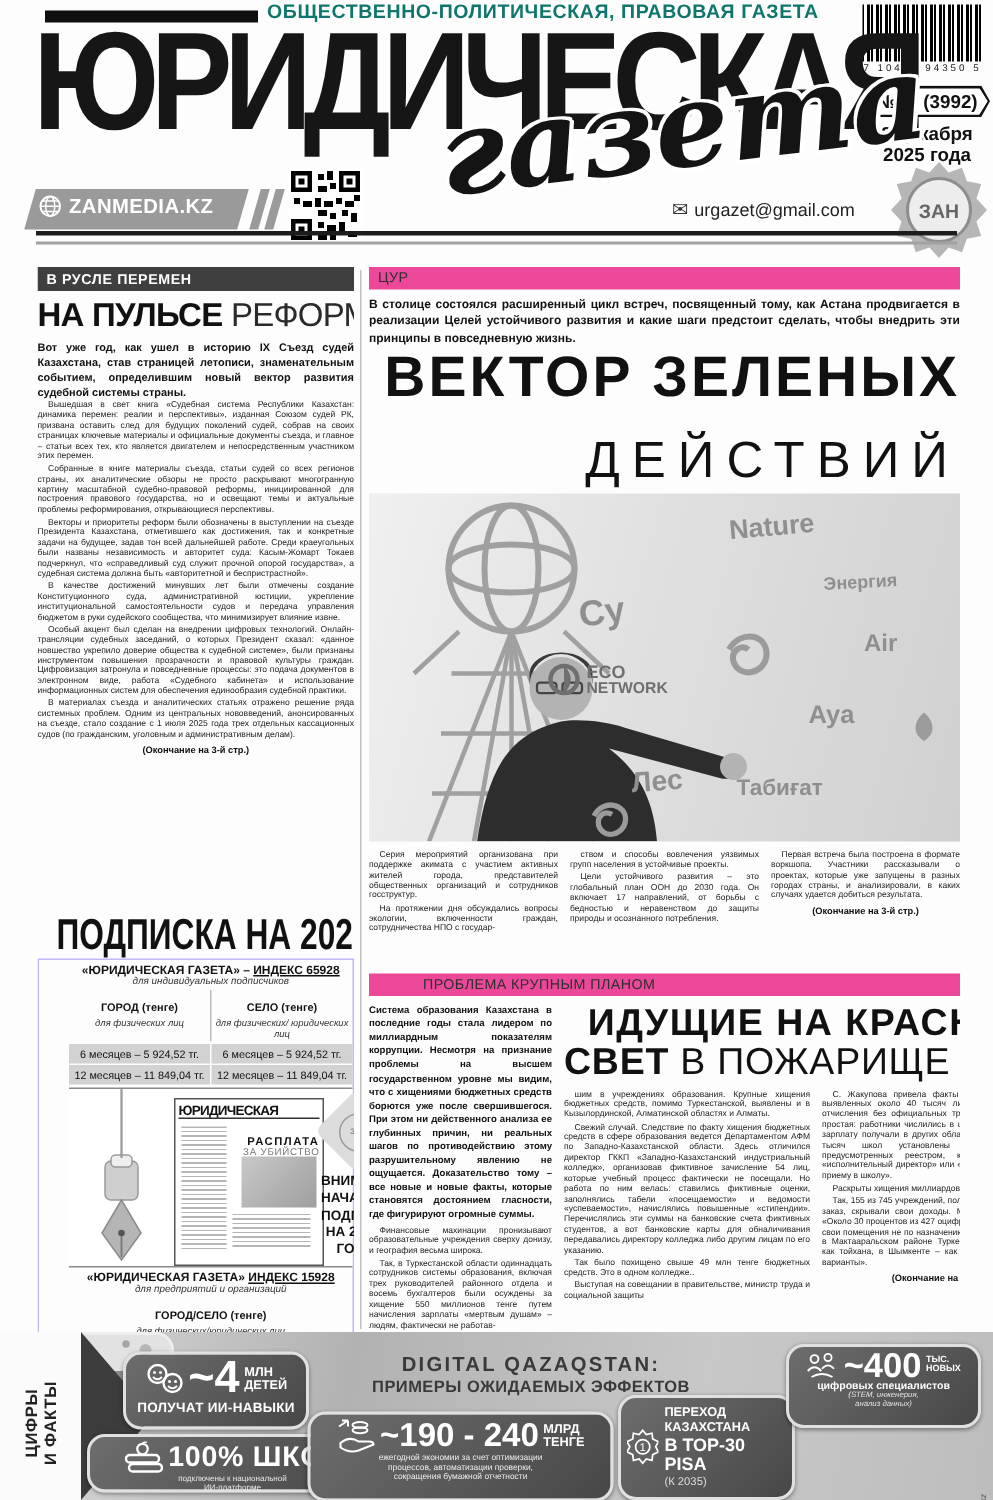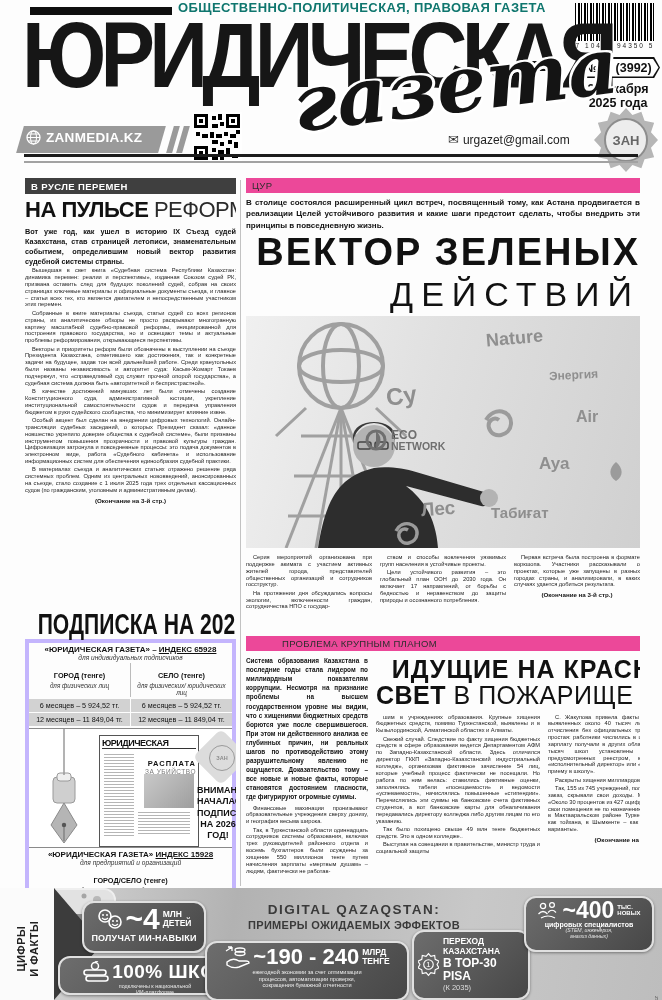--- a/index.html
+++ b/index.html
@@ -51,21 +51,21 @@
   .left-col{left:25px;top:178px;width:211px;height:430px;overflow:hidden;}
   .hl1{margin-top:5px;font-size:22px;line-height:1;white-space:nowrap;letter-spacing:-.5px;}
   .hl-b{font-weight:700;}
   .hl-l{font-weight:300;color:#2a2a2a;}
   .lead1{margin-top:6px;font-weight:bold;font-size:7.3px;line-height:1.38;text-align:justify;}
 
   
   .subsc{left:25px;top:610px;width:211px;height:288px;overflow:hidden;}
   .subsc-title{font-size:24px;font-weight:800;text-align:center;white-space:nowrap;line-height:1;
      transform:scale(.88,1.2);transform-origin:center top;margin-bottom:5px;}
-  .subsc-box{border:4px solid #c4b5fd;}
+  .subsc-box{border:1px solid #c4b5fd;padding-left:20px;}
   .t-head{font-size:8px;font-weight:bold;text-align:center;padding-top:2px;}
   .t-head u{text-decoration:underline;}
   .t-sub{font-size:6.6px;font-style:italic;text-align:center;color:#333;}
   .t-cols{display:flex;margin-top:2px;}
   .t-cell{flex:1;text-align:center;padding:1px 2px;}
   .t-cell + .t-cell{border-left:1px solid #bbb;}
   .t-cell b{font-size:7.3px;}
   .t-cell i{display:block;font-size:6.3px;color:#333;}
   .t-row{display:flex;gap:1px;margin-top:1.5px;}
   .t-price{flex:1;background:#d2d2d2;font-size:7.2px;text-align:center;padding:2px 0;}
@@ -79,21 +79,21 @@
   .diamond{position:absolute;left:172px;top:8px;width:40px;height:40px;background:#dcdcdc;transform:rotate(45deg);border-radius:6px;}
   .diamond-emblem{position:absolute;left:180px;top:16px;width:24px;height:24px;border:1.5px solid #9a9a9a;border-radius:50%;
      display:flex;align-items:center;justify-content:center;font-size:5.5px;font-weight:bold;color:#8b8b8b;}
   .attention{position:absolute;left:168px;top:56px;width:42px;text-align:center;font-weight:800;font-size:9px;line-height:1.25;}
 
   
   .right-col{left:246px;top:178px;width:394px;}
   .lead2{margin:4px 0 2px 0;font-weight:bold;font-size:8px;line-height:1.42;text-align:justify;}
   .hl2{text-align:right;line-height:1;margin-top:2px;}
   .hl2-1{font-size:38px;font-weight:800;letter-spacing:2px;}
-  .hl2-2{font-size:34px;font-weight:300;letter-spacing:8px;margin-top:6px;}
+  .hl2-2{font-size:34px;font-weight:300;letter-spacing:8px;margin-top:19px;}
   .photo{position:relative;margin-top:5px;width:394px;height:232px;overflow:hidden;
      background:linear-gradient(105deg,#f0f0f0 0%,#e0e0e0 45%,#d0d0d0 100%);}
   .pw{position:absolute;color:#8f8f8f;font-weight:bold;white-space:nowrap;}
   .eco{position:absolute;left:118px;top:112px;display:flex;align-items:center;gap:3px;color:#6f6f6f;}
   .eco-txt{line-height:1;font-weight:800;}
   .cols3{display:flex;gap:8px;margin-top:6px;height:76px;overflow:hidden;}
   .cols3 > div{flex:1;}
   .prob{display:flex;gap:8px;margin-top:5px;height:240px;overflow:hidden;}
   .prob-colA{width:122px;flex:none;overflow:hidden;}
   .lead3{font-weight:bold;font-size:6.4px;line-height:1.42;text-align:justify;margin-bottom:3px;}

